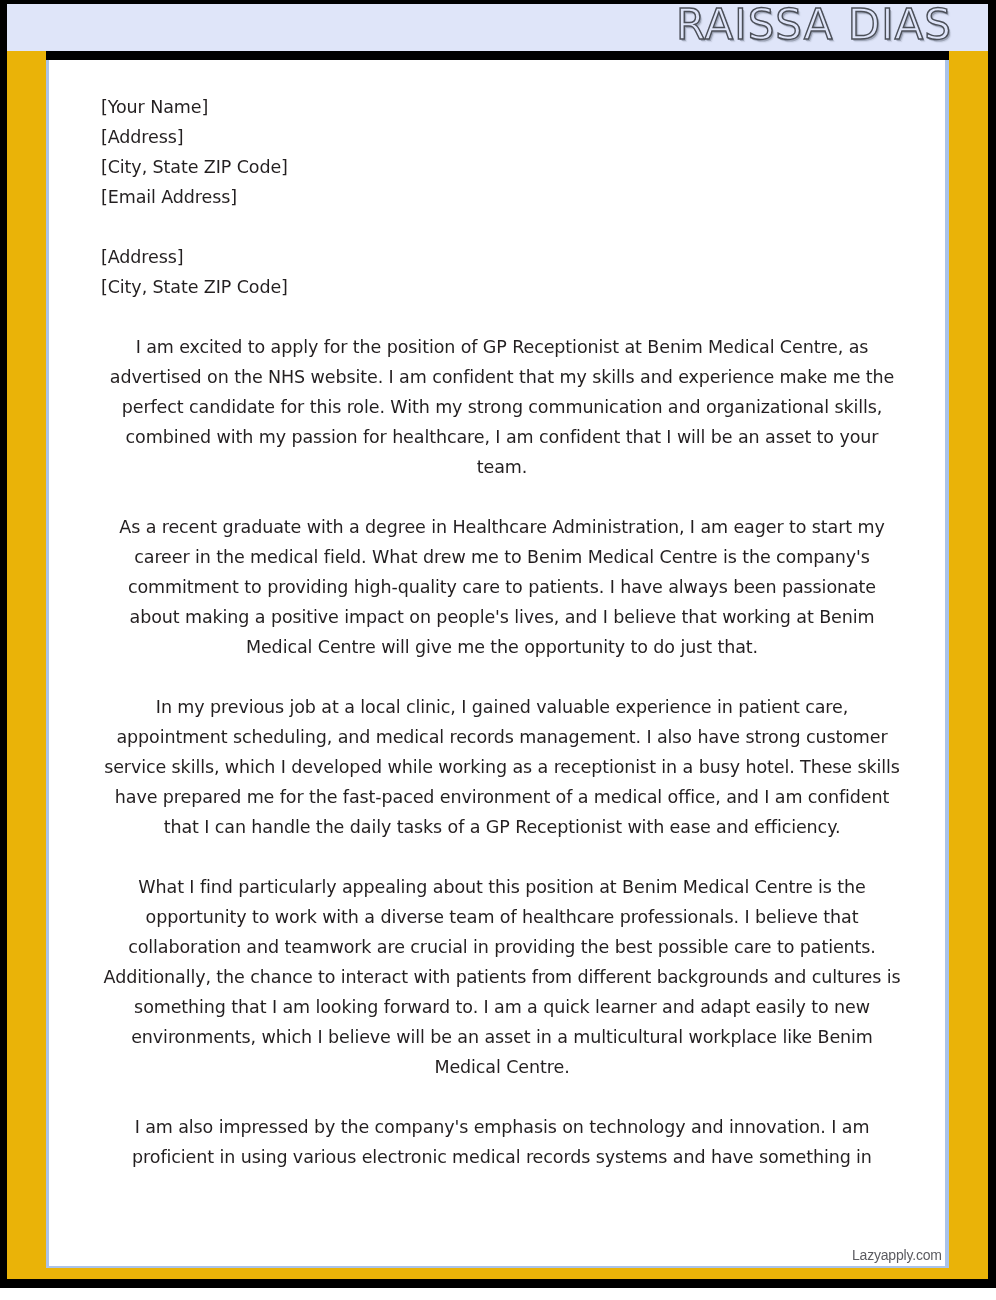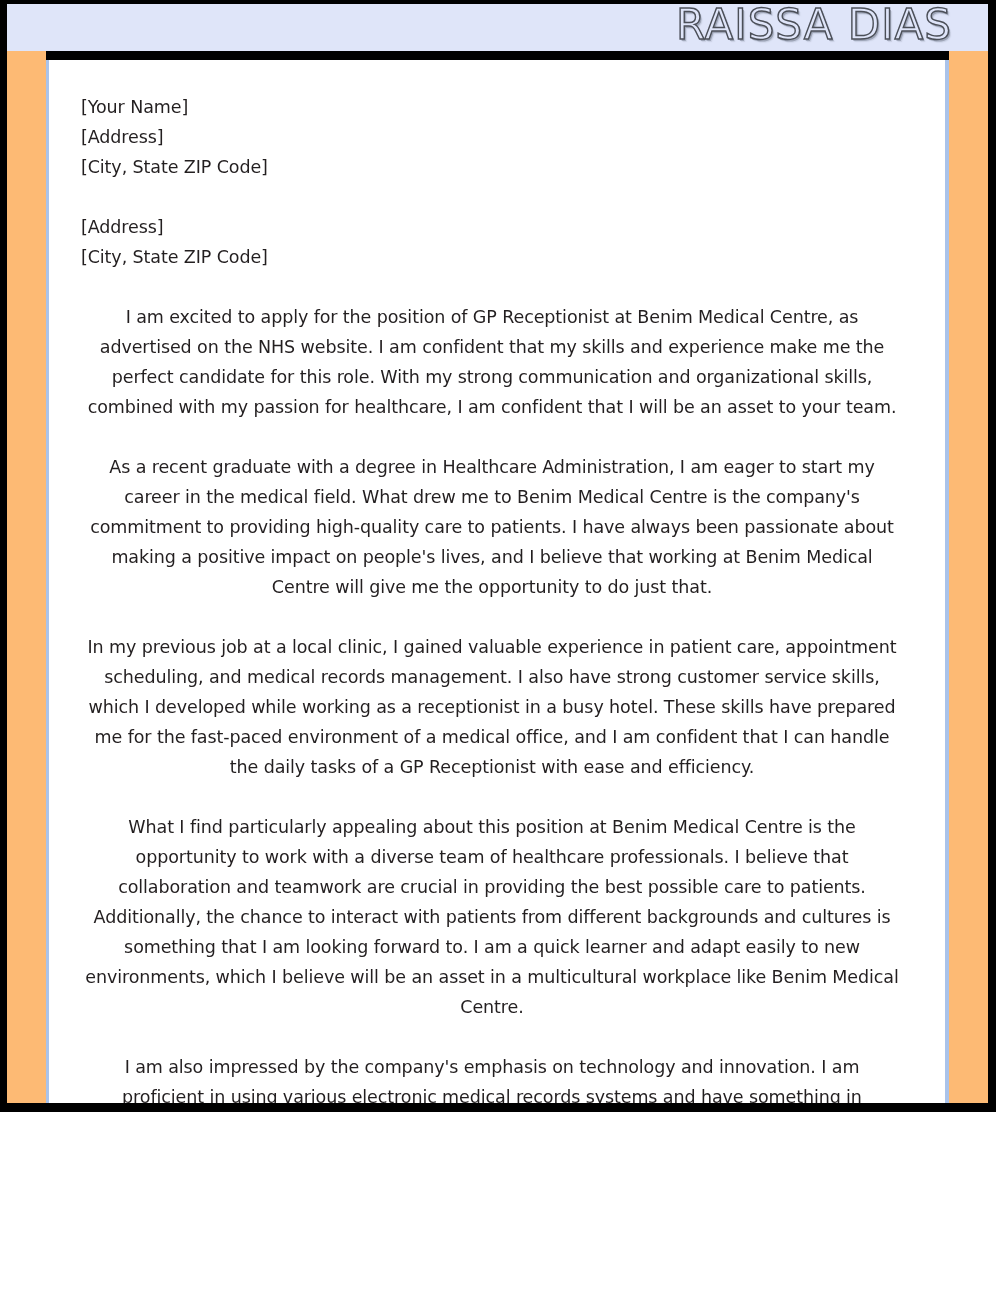--- a/index.html
+++ b/index.html
@@ -13,22 +13,22 @@
     width: 996px;
     height: 1300px;
     overflow: hidden;
     font-family: "DejaVu Sans", "Liberation Sans", sans-serif;
   }
 
   
   #page-frame {
     position: relative;
     width: 996px;
-    height: 1112px;
-    background: #fdba74;
+    height: 1288px;
+    background: #eab308;
     border-left: 7px solid #000000;
     border-right: 8px solid #000000;
     border-top: 4px solid #000000;
     border-bottom: 9px solid #000000;
     overflow: hidden;
   }
 
   
   #letter-header {
     position: absolute;
@@ -78,21 +78,21 @@
     border-bottom: 2px solid #aac3ea;
     overflow: visible;
   }
 
   
   #letter-body {
     position: absolute;
     left: 39px;
     top: 56px;
     width: 903px;
-    padding: 32px 46px 0 35px;
+    padding: 32px 46px 0 55px;
     font-family: "DejaVu Sans", "Liberation Sans", sans-serif;
     font-size: 17.5px;
     line-height: 30px;
     color: #231f20;
     letter-spacing: -0.1px;
   }
   #letter-body .addr-block {
     margin: 0 0 30px 0;
   }
   #letter-body .addr-block div {
@@ -136,20 +136,21 @@
   <div id="document-top-rule"></div>
 
   <div id="letter-sheet"></div>
 
   <div id="letter-body">
 
     <div class="addr-block">
       <div>[Your Name]</div>
       <div>[Address]</div>
       <div>[City, State ZIP Code]</div>
+      <div>[Email Address]</div>
     </div>
 
     <div class="addr-block">
       <div>[Address]</div>
       <div>[City, State ZIP Code]</div>
     </div>
 
 
     <p class="para">I am excited to apply for the position of GP Receptionist at Benim Medical Centre, as advertised on the NHS website. I am confident that my skills and experience make me the perfect candidate for this role. With my strong communication and organizational skills, combined with my passion for healthcare, I am confident that I will be an asset to your team.</p>
     <p class="para">As a recent graduate with a degree in Healthcare Administration, I am eager to start my career in the medical field. What drew me to Benim Medical Centre is the company's commitment to providing high-quality care to patients. I have always been passionate about making a positive impact on people's lives, and I believe that working at Benim Medical Centre will give me the opportunity to do just that.</p>

